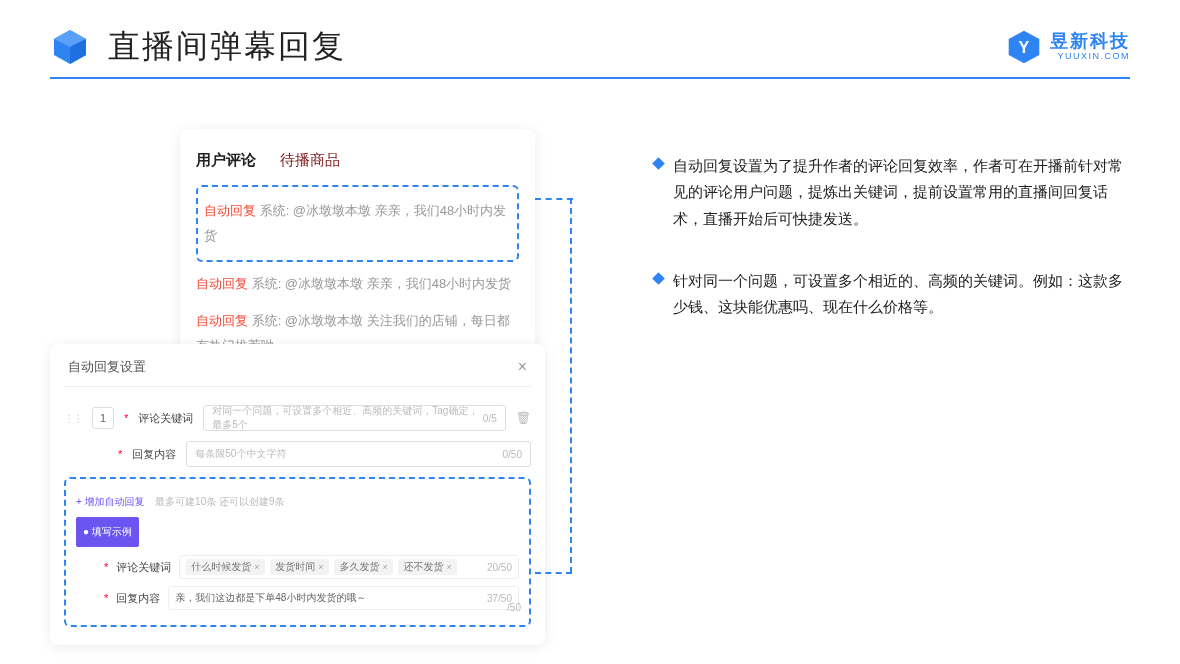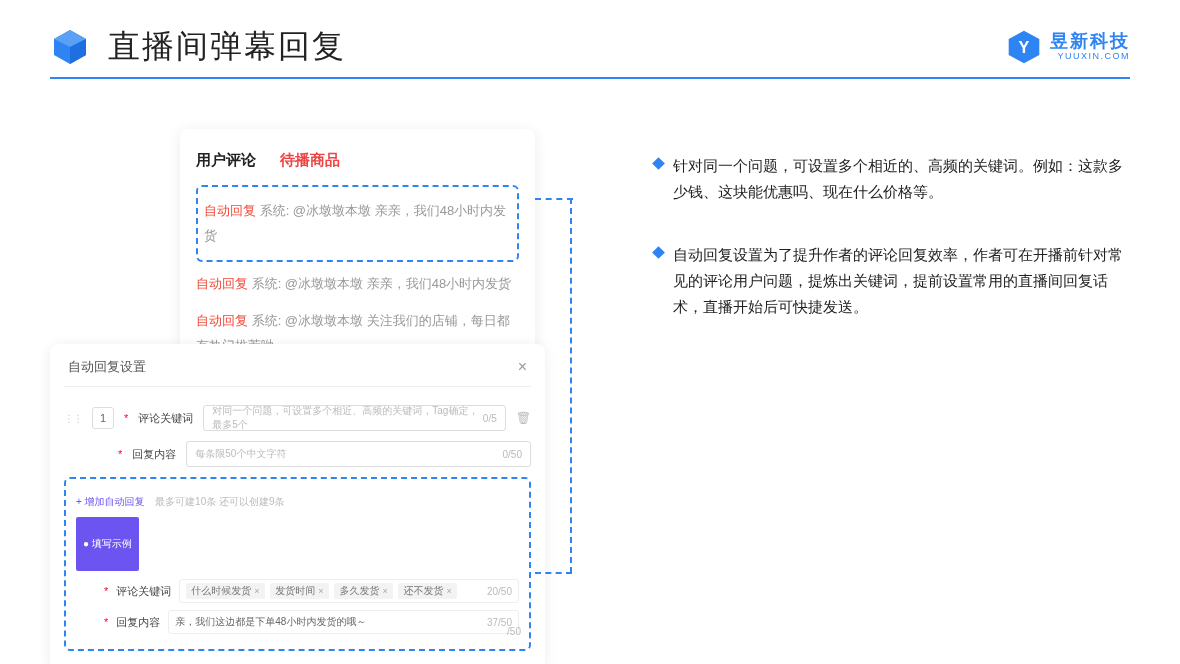--- a/index.html
+++ b/index.html
@@ -21,21 +21,21 @@
 
 
 .main { display: flex; gap: 60px; align-items: center; }
 .left { width: 500px; position: relative; }
 .right { flex: 1; }
 
 
 .card-comments { width: 355px; margin-left: 130px; background: #fff; border-radius: 8px; box-shadow: 0 2px 14px rgba(0,0,0,0.08); padding: 22px 16px 16px; position: relative; z-index: 1; }
 .tabs { display: flex; gap: 24px; font-size: 15px; margin-bottom: 15px; }
 .tab-active { font-weight: 700; color: #222; }
-.tab-inactive { color: #ef4444; font-weight: bold; }
+.tab-inactive { color: #7f1d1d; }
 .comment-row { font-size: 13px; color: #999; line-height: 1.9; padding: 6px 0; }
 .tag-red { color: #F14C3B; }
 .highlight-box { border: 2.5px dashed #2F84F4; border-radius: 6px; padding: 6px 6px; margin-bottom: 4px; }
 
 
 .card-settings { width: 495px; background: #fff; border-radius: 8px; box-shadow: 0 2px 14px rgba(0,0,0,0.08); position: absolute; top: 215px; left: 0; z-index: 2; padding: 14px 14px 18px; }
 .settings-header { display: flex; justify-content: space-between; align-items: center; font-size: 13px; color: #555; padding: 0 4px 10px; border-bottom: 1px solid #eee; margin-bottom: 18px; }
 .close-x { color: #999; font-size: 16px; cursor: pointer; }
 
 .form-row { display: flex; align-items: center; gap: 10px; margin-bottom: 10px; font-size: 11px; }
@@ -45,21 +45,21 @@
 .label { color: #444; font-size: 11px; white-space: nowrap; }
 .input { flex: 1; border: 1px solid #ddd; border-radius: 3px; height: 26px; padding: 0 8px; font-size: 10px; color: #bbb; background: #fff; display: flex; align-items: center; justify-content: space-between; }
 .input-count { color: #bbb; font-size: 10px; }
 .trash { color: #bbb; font-size: 12px; }
 
 .form-row-b { padding-left: 54px; }
 
 .dashed-section { border: 2.5px dashed #2F84F4; border-radius: 6px; padding: 12px 10px 8px; margin-top: 5px; }
 .add-link { color: #6B54F0; font-size: 10px; }
 .add-hint { color: #bbb; font-size: 10px; margin-left: 6px; }
-.example-badge { display: inline-block; background: #6B54F0; color: #fff; font-size: 10px; padding: 20px 7px; border-radius: 2px; margin: 8px 0 8px; }
+.example-badge { display: inline-block; background: #6B54F0; color: #fff; font-size: 10px; padding: 8px 7px; border-radius: 2px; margin: 8px 0 8px; }
 .tag-chip { display: inline-flex; align-items: center; background: #f3f3f3; border-radius: 2px; padding: 1px 5px; font-size: 10px; color: #777; margin-right: 3px; }
 .tag-x { margin-left: 3px; color: #aaa; font-size: 9px; }
 .example-input { border: 1px solid #eee; border-radius: 3px; padding: 3px 6px; display: flex; align-items: center; justify-content: space-between; flex: 1; font-size: 10px; background: #fff; min-height: 24px; }
 .example-row { display: flex; align-items: center; gap: 8px; padding-left: 28px; margin-bottom: 7px; }
 
 .outer-count { position: absolute; right: 24px; bottom: 32px; font-size: 10px; color: #bbb; }
 
 
 .connector-h { position: absolute; top: 69px; left: 485px; width: 38px; height: 2px; border-top: 2px dashed #2F84F4; z-index: 3; }
 .connector-v { position: absolute; top: 69px; left: 520px; width: 2px; height: 375px; border-left: 2px dashed #2F84F4; z-index: 3; }
@@ -201,22 +201,22 @@
         </div>
         <span class="outer-count">/50</span>
       </div>
 
     </div>
 
     <div class="right">
       <div class="bullet-list">
         <div class="bullet-item">
           <div class="diamond"></div>
-          <div class="bullet-text">针对同一个问题，可设置多个相近的、高频的关键词。例如：这款多少钱、这块能优惠吗、现在什么价格等。</div>
+          <div class="bullet-text">自动回复设置为了提升作者的评论回复效率，作者可在开播前针对常见的评论用户问题，提炼出关键词，提前设置常用的直播间回复话术，直播开始后可快捷发送。</div>
         </div>
         <div class="bullet-item">
           <div class="diamond"></div>
-          <div class="bullet-text">自动回复设置为了提升作者的评论回复效率，作者可在开播前针对常见的评论用户问题，提炼出关键词，提前设置常用的直播间回复话术，直播开始后可快捷发送。</div>
+          <div class="bullet-text">针对同一个问题，可设置多个相近的、高频的关键词。例如：这款多少钱、这块能优惠吗、现在什么价格等。</div>
         </div>
       </div>
     </div>
   </div>
 </div>
 
 </body></html>

